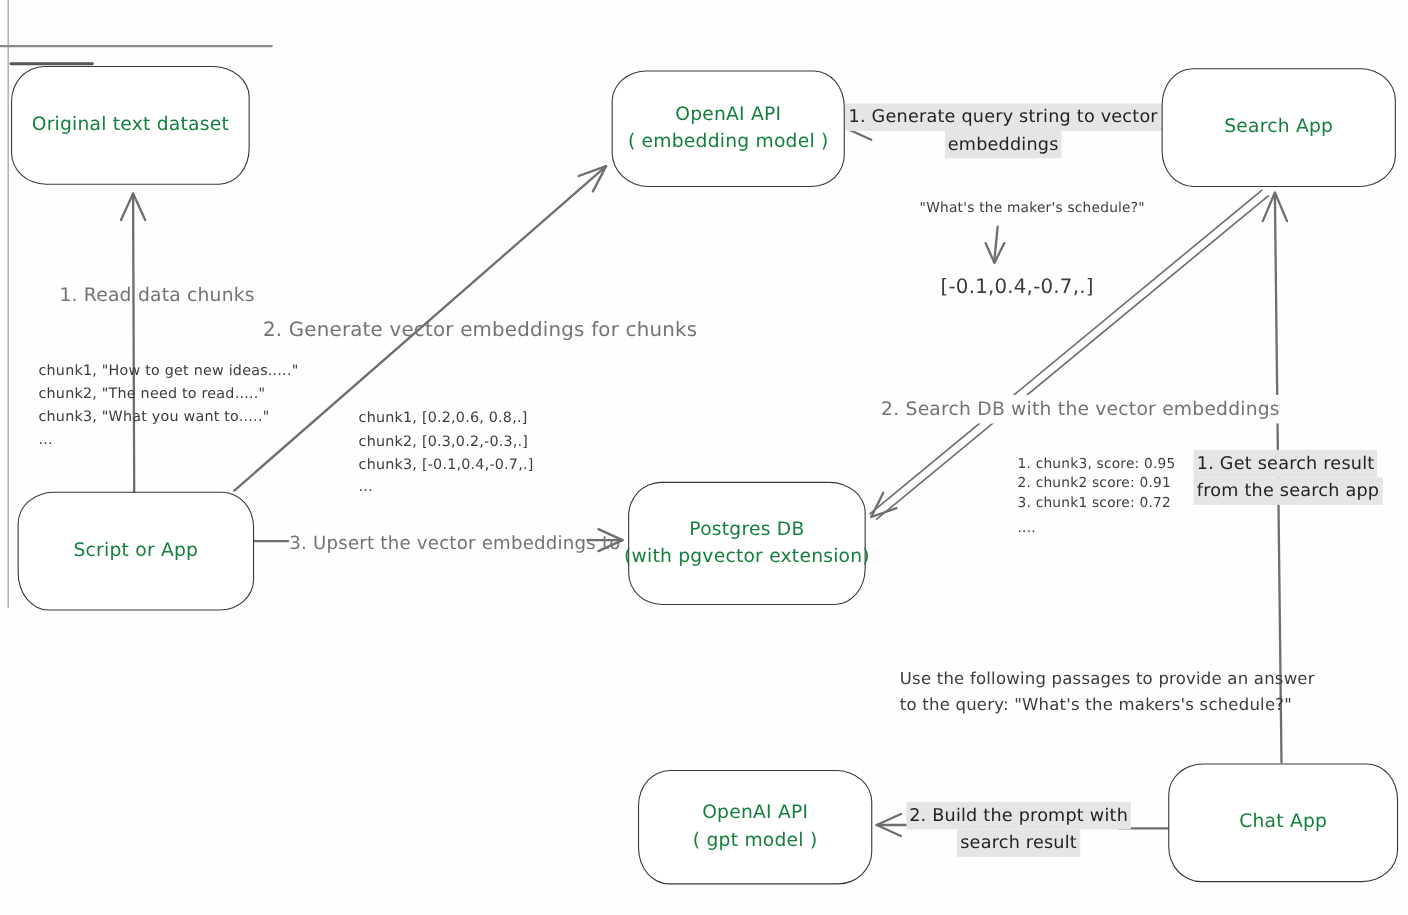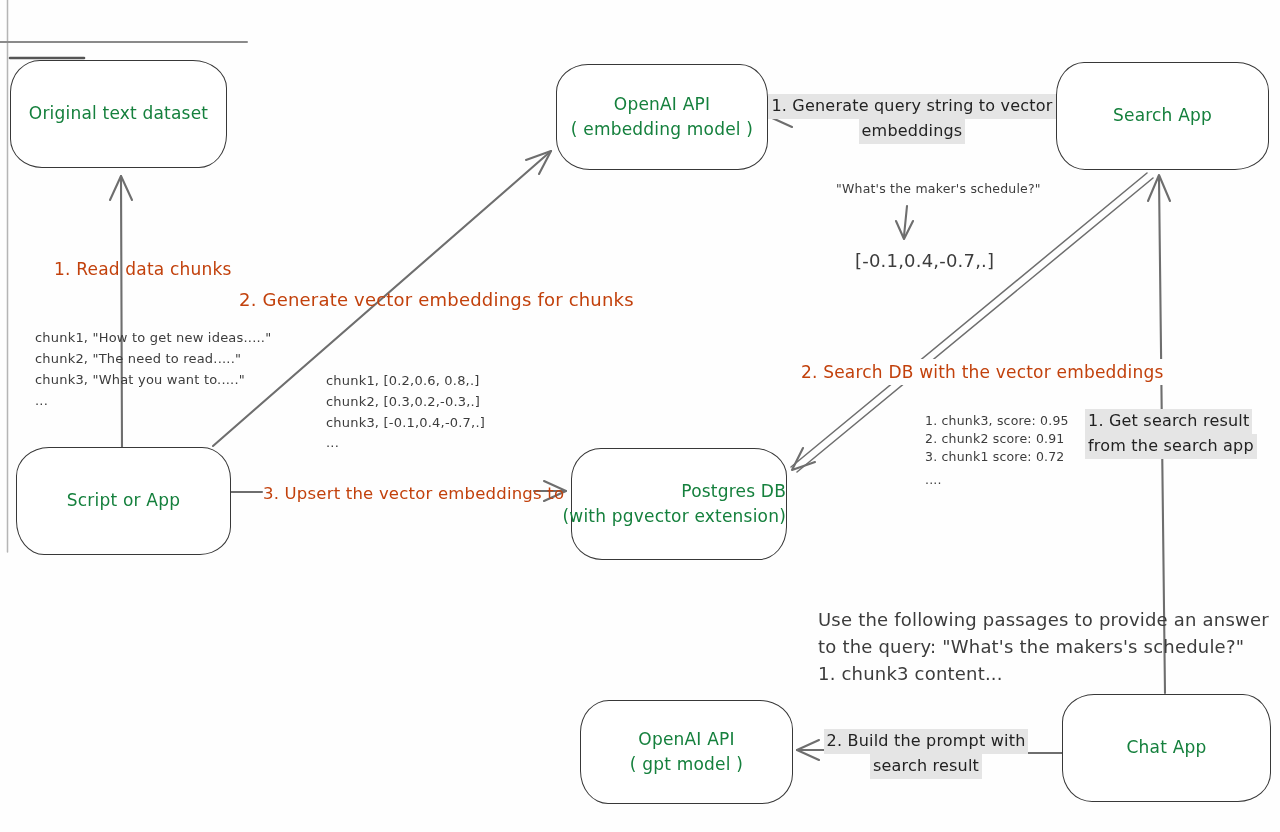--- a/index.html
+++ b/index.html
@@ -19,34 +19,34 @@
   .node {
     position:absolute; background:#ffffff;
     border:1.7px solid #383838;
     display:flex; flex-direction:column; align-items:center; justify-content:center;
     text-align:center; font-size:17px; line-height:1.5; color:#15803d;
     letter-spacing:0.2px;
   }
   .node .node-line { white-space:nowrap; }
 
   .edge-label {
-    position:absolute; font-size:16px; color:#c2410c;
+    position:absolute; font-size:16px; color:#737373;
     white-space:nowrap; letter-spacing:0.2px; line-height:1.55;
   }
   .edge-label.bg { background:#fefefe; padding:0 4px;margin-top:48px; }
   .label-stack { position:absolute; display:flex; flex-direction:column; align-items:center; }
   .label-stack .edge-label-line { font-size:16px; color:#222222; white-space:nowrap; letter-spacing:0.2px; line-height:1.55; background:#e5e5e5; padding:0 3px; }
 
   .annotation { position:absolute; color:#3c3c3c; white-space:nowrap; letter-spacing:0.2px; }
   .annotation .ann-line { white-space:nowrap; }
   .ann-chunks { font-size:13px; line-height:1.62; }
   .ann-vectors { font-size:13px; line-height:1.6; }
   .ann-small { font-size:12.5px; line-height:1.4; }
   .ann-scores { font-size:12.5px; line-height:1.42; }
-  .ann-prompt { font-size:18px; line-height:1.5; }
+  .ann-prompt { font-size:15px; line-height:1.5; }
 </style>
 </head>
 <body>
 
 <div id="canvas">
 
   <svg id="edges" viewBox="0 0 1280 832" xmlns="http://www.w3.org/2000/svg">
 
     <path class="artifact-light" d="M7.5,0 L7.5,552"></path>
     <path class="artifact-mid" d="M0,42 L247,42"></path>
@@ -101,21 +101,20 @@
   <div class="annotation ann-scores" style="left:925px; top:412px;">
     <div class="ann-line">1. chunk3, score: 0.95</div>
     <div class="ann-line">2. chunk2 score: 0.91</div>
     <div class="ann-line">3. chunk1 score: 0.72</div>
     <div class="ann-line" style="margin-top:6px;">....</div>
   </div>
 
   <div class="annotation ann-prompt" style="left:818px; top:606px;">
     <div class="ann-line">Use the following passages to provide an answer</div>
     <div class="ann-line">to the query: "What's the makers's schedule?"</div>
-    <div class="ann-line">1. chunk3 content...</div>
   </div>
 
   <div class="edge-label" style="left:54px; top:256px; font-size:17px;">1. Read data chunks</div>
 
   <div class="edge-label" style="left:239px; top:286px; font-size:18px;">2. Generate vector embeddings for chunks</div>
 
   <div class="edge-label" style="left:263px; top:481px; font-size:16.5px;">3. Upsert the vector embeddings  to DB</div>
 
   <div class="label-stack" style="left:793px; top:94px; width:238px;">
     <div class="edge-label-line">1. Generate query string to vector</div>
@@ -144,21 +143,21 @@
   </div>
 
   <div class="node" style="left:1056px; top:62px; width:211px; height:106px; border-radius:28px 32px 34px 29px / 33px 29px 28px 32px;">
     <div class="node-line">Search App</div>
   </div>
 
   <div class="node" style="left:16px; top:447px; width:213px; height:106px; border-radius:33px 29px 31px 28px / 29px 32px 28px 34px;">
     <div class="node-line">Script or App</div>
   </div>
 
-  <div class="node" style="left:571px; top:448px; width:214px; height:110px; border-radius:30px 33px 28px 31px / 31px 28px 33px 29px;align-items:flex-end;">
+  <div class="node" style="left:571px; top:438px; width:214px; height:110px; border-radius:30px 33px 28px 31px / 31px 28px 33px 29px;">
     <div class="node-line">Postgres DB</div>
     <div class="node-line">(with pgvector extension)</div>
   </div>
 
   <div class="node" style="left:580px; top:700px; width:211px; height:102px; border-radius:29px 33px 31px 28px / 32px 29px 30px 33px;">
     <div class="node-line">OpenAI API</div>
     <div class="node-line">( gpt model )</div>
   </div>
 
   <div class="node" style="left:1062px; top:694px; width:207px; height:106px; border-radius:32px 28px 33px 30px / 28px 33px 29px 32px;">

